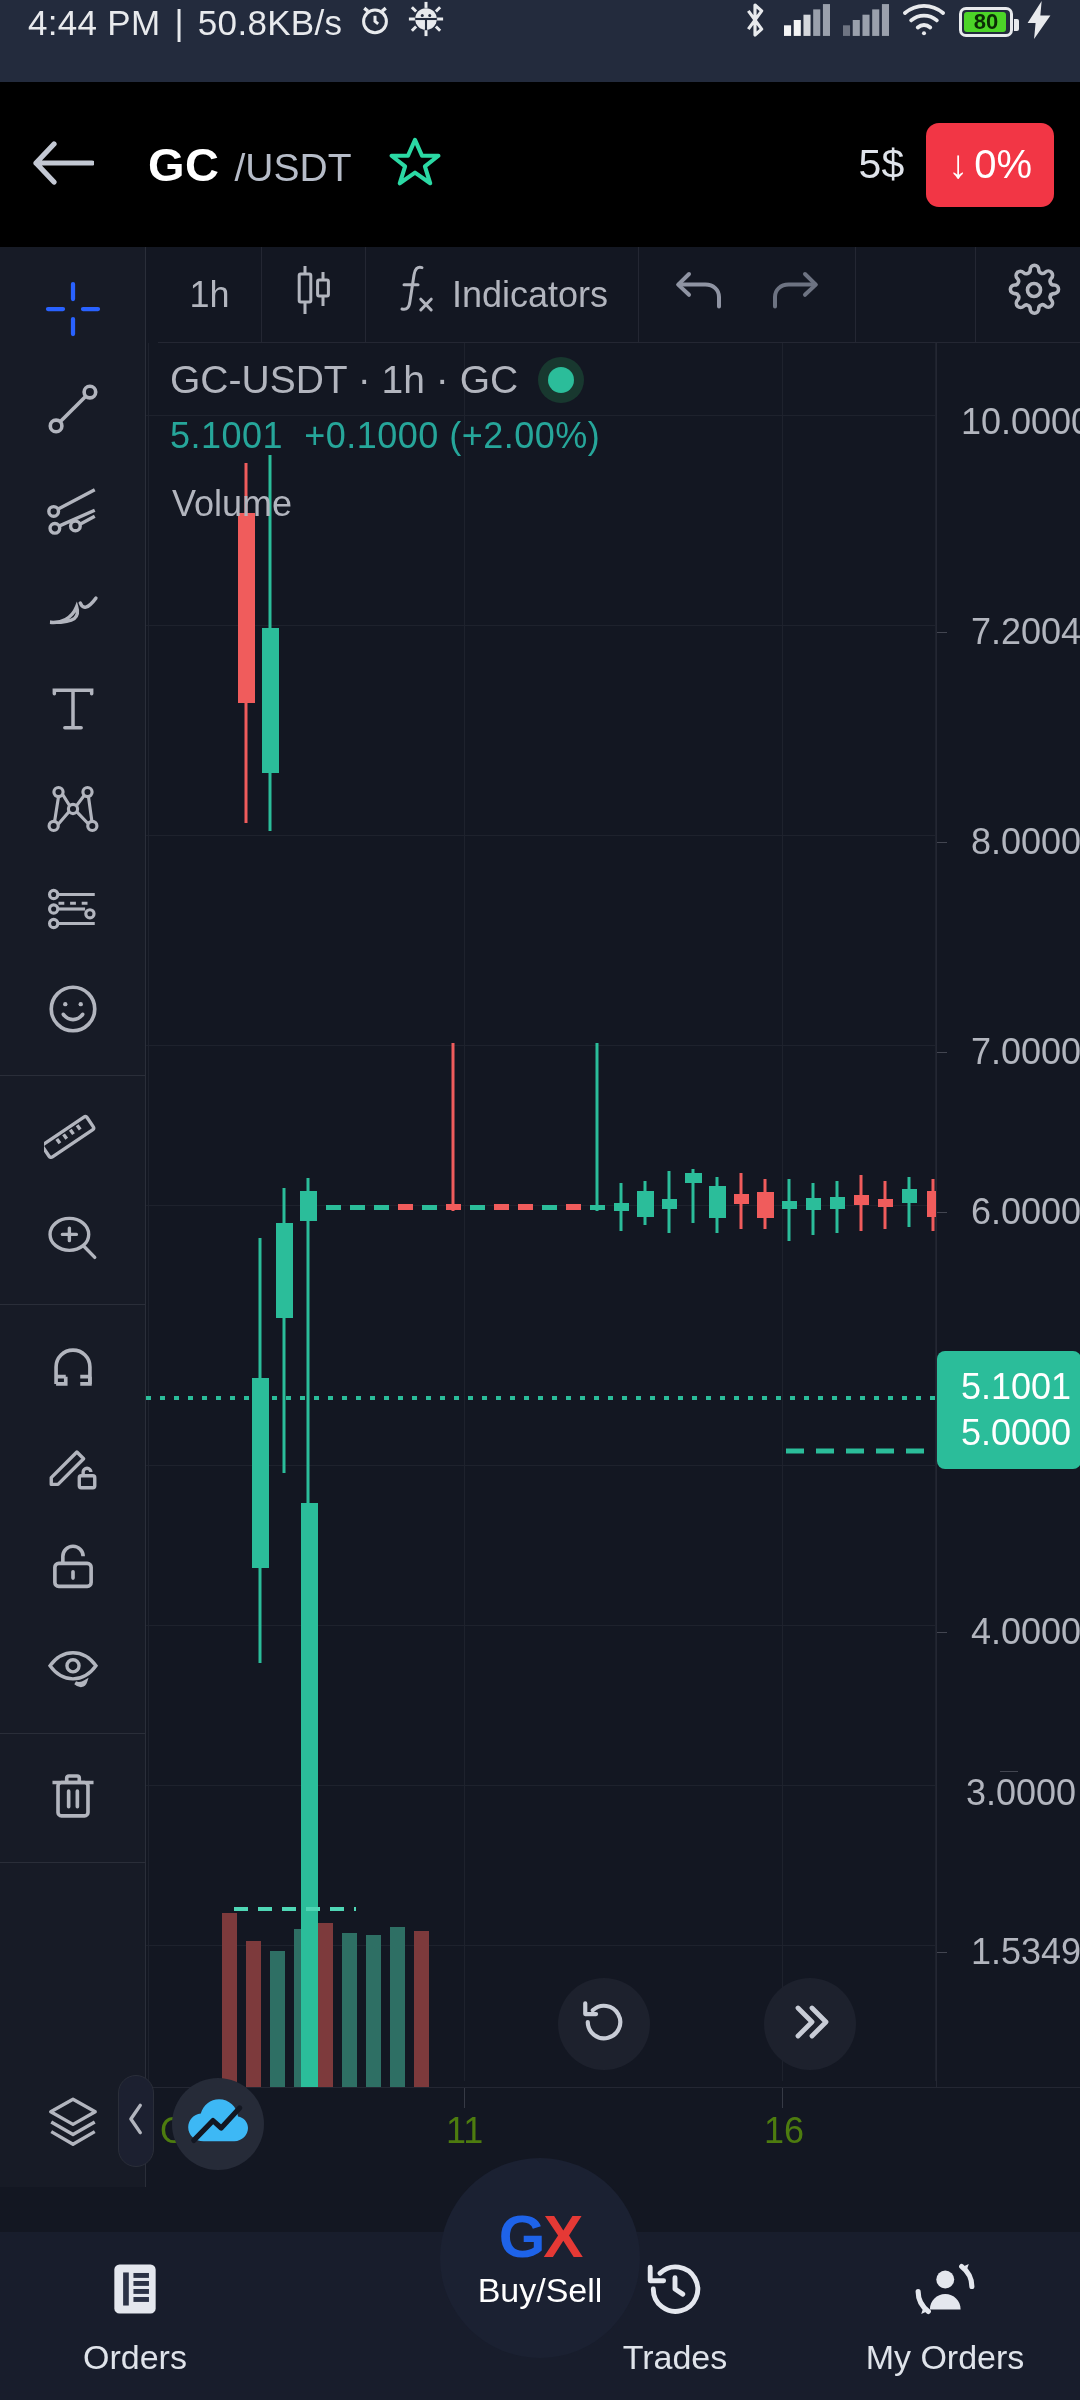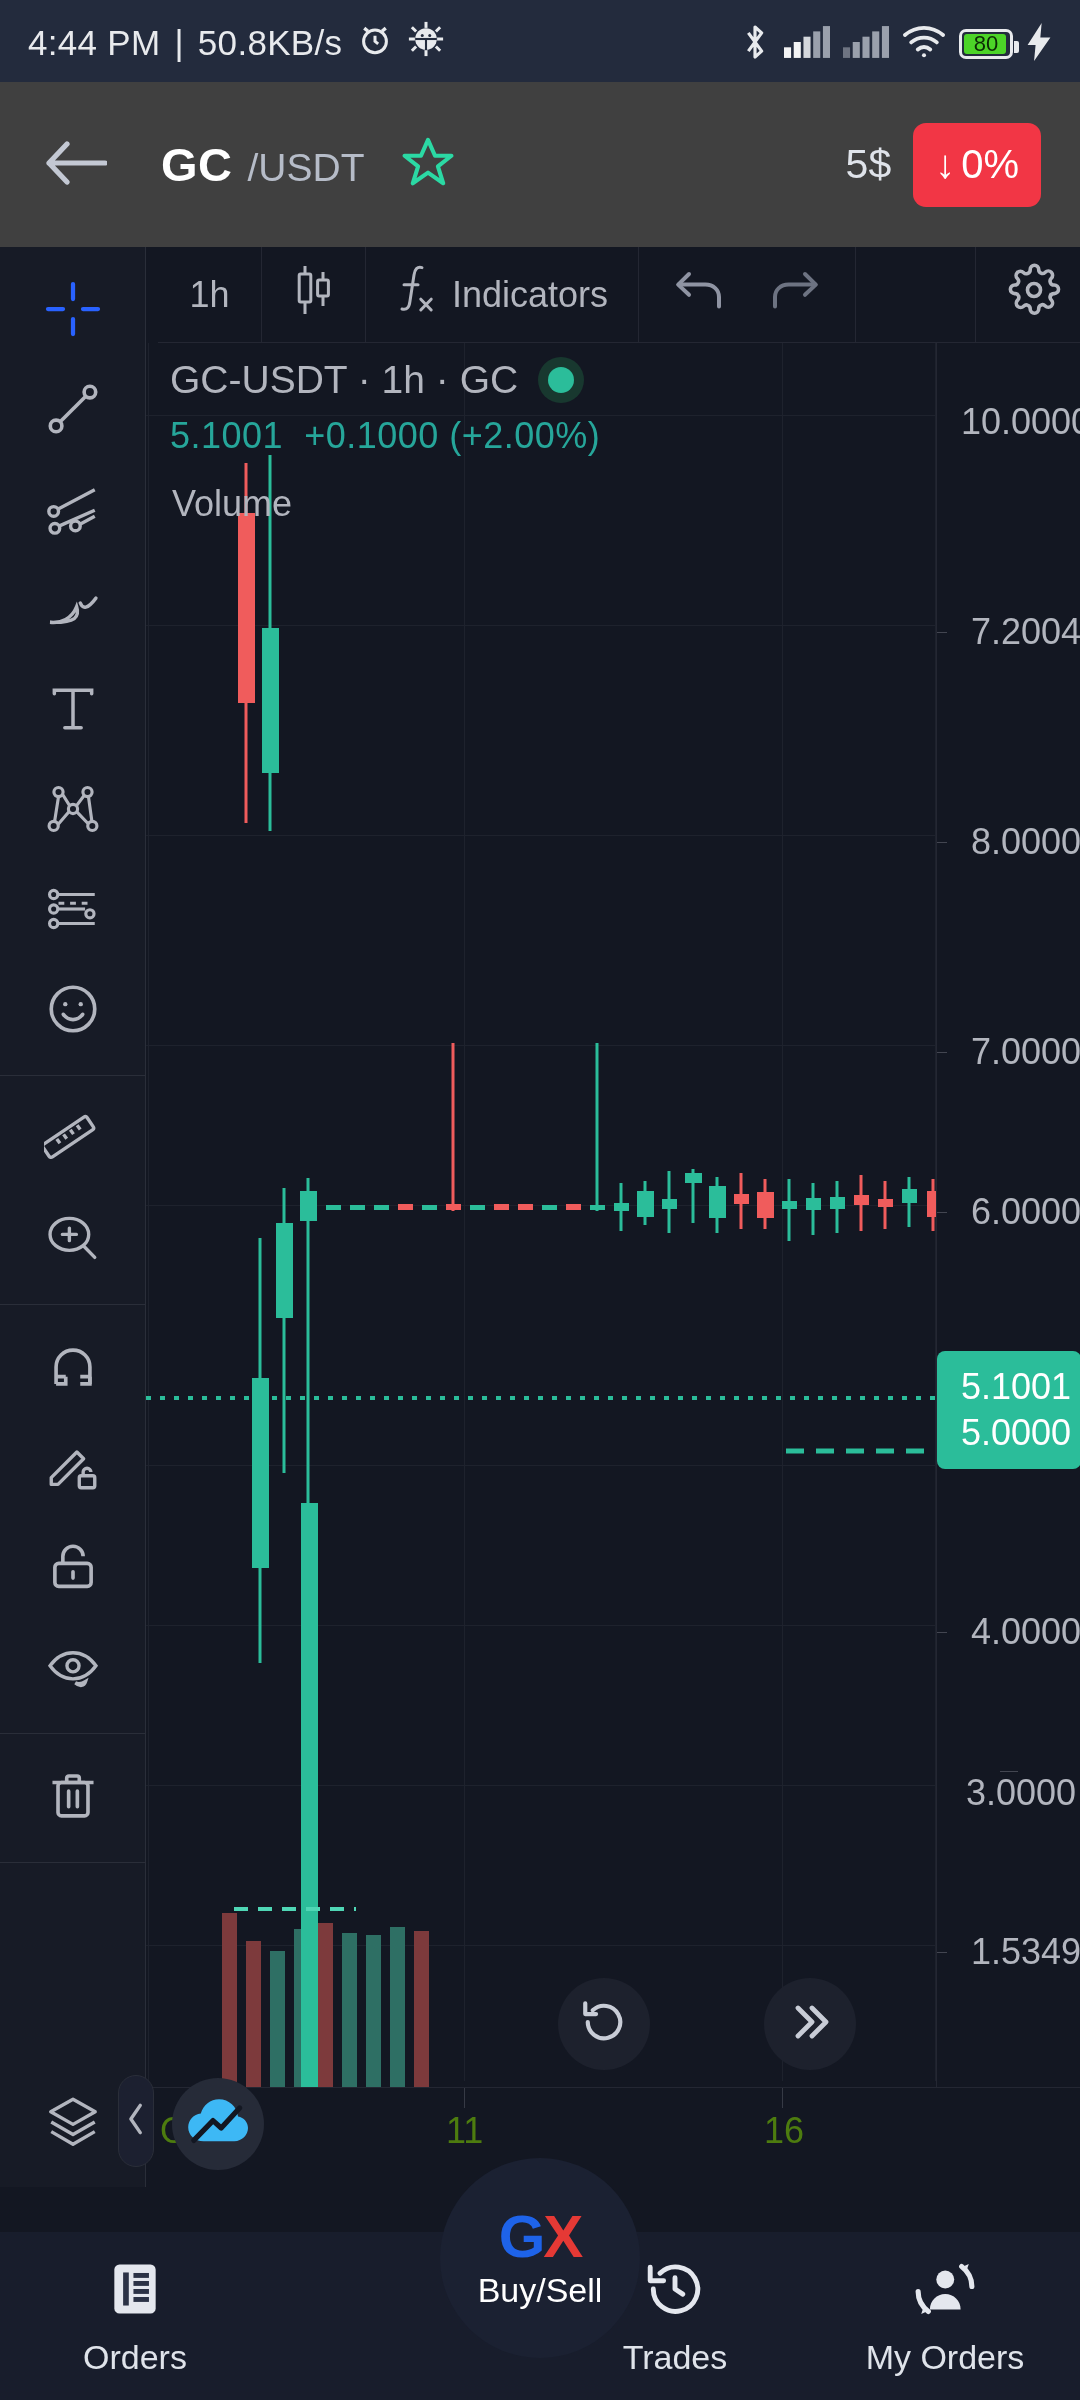--- a/index.html
+++ b/index.html
@@ -8,39 +8,39 @@
     background:#131722;
     font-family:"Liberation Sans", sans-serif;
     color:#d1d4dc;
     -webkit-font-smoothing:antialiased;
   }
   #app{position:relative;width:1080px;height:2400px;}
 
   
   .statusbar{
     position:absolute;left:0;top:0;width:1080px;height:82px;
-    background:#232b3d;display:flex;align-items:flex-end;
-    padding:16px 28px;
+    background:#232b3d;display:flex;align-items:flex-start;
+    padding:0 28px;
   }
   .status-left{display:flex;align-items:center;gap:14px;font-size:35px;color:#e8eaed;letter-spacing:.3px;}
   .status-right{margin-left:auto;display:flex;align-items:center;gap:13px;}
   .sb-ico{display:block;}
   .batt{
     display:flex;align-items:center;justify-content:center;
     width:54px;height:30px;border:3px solid #e8eaed;border-radius:7px;position:relative;
     background:transparent;
   }
   .batt::after{content:"";position:absolute;right:-9px;top:9px;width:5px;height:12px;background:#e8eaed;border-radius:0 2px 2px 0;}
   .batt-fill{position:absolute;left:2px;top:2px;bottom:2px;width:42px;background:#4cd428;border-radius:3px;}
-  .batt-num{position:relative;font-size:22px;font-weight:normal;color:#0b2b05;z-index:2;}
+  .batt-num{position:relative;font-size:22px;font-weight:bold;color:#0b2b05;z-index:2;}
 
   
   .header{
     position:absolute;left:0;top:82px;width:1080px;height:165px;
-    background:#404040;display:flex;align-items:center;padding:0 39px;
+    background:#000000;display:flex;align-items:center;padding:0 26px;
   }
   .back-arrow{width:74px;height:74px;display:flex;align-items:center;justify-content:center;}
   .pair{display:flex;align-items:baseline;margin-left:48px;}
   .pair-base{font-size:47px;font-weight:bold;color:#ffffff;letter-spacing:.5px;}
   .pair-quote{font-size:39px;color:#b6bcc8;margin-left:15px;}
   .star{margin-left:34px;display:flex;align-items:center;}
   .hdr-right{margin-left:auto;display:flex;align-items:center;gap:22px;}
   .hdr-price{font-size:41px;color:#dfe3ea;font-weight:500;}
   .chg-badge{
     background:#f23645;border-radius:13px;padding:0 22px;height:84px;min-width:120px;

